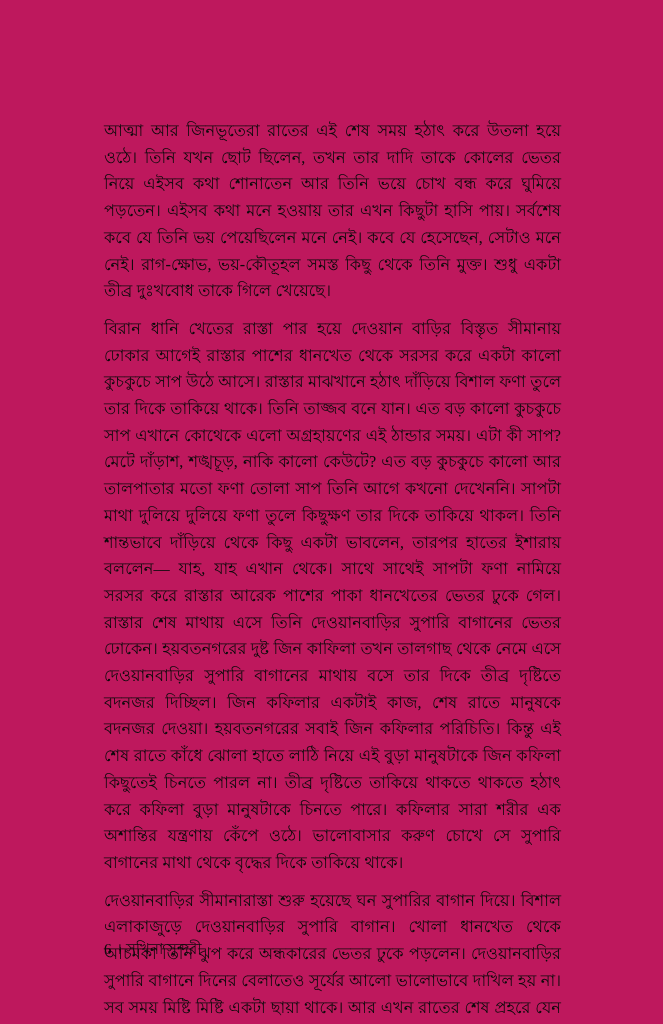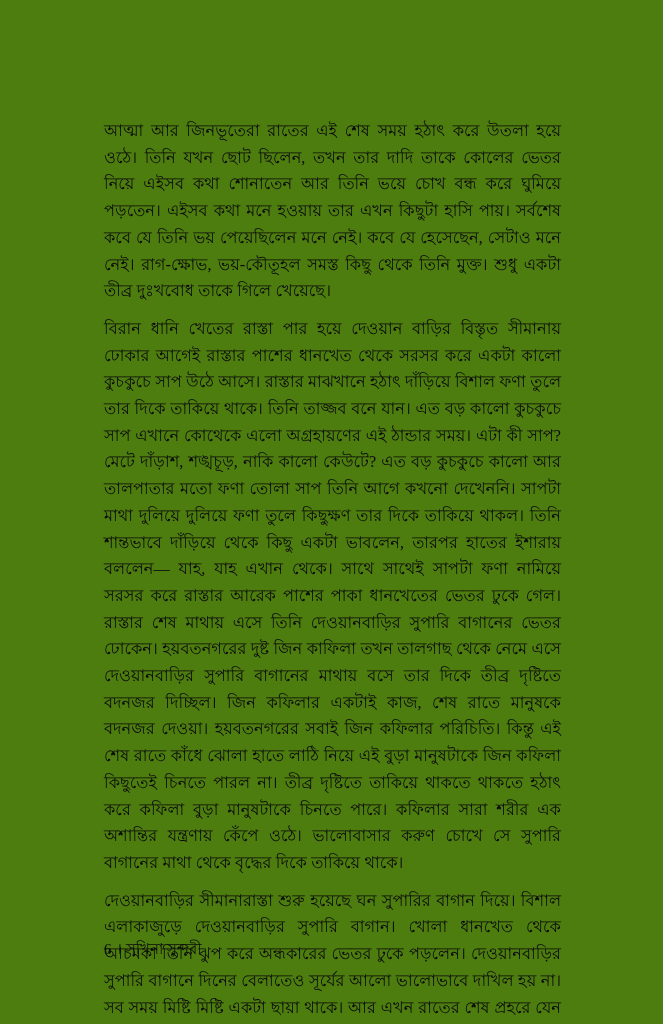--- a/index.html
+++ b/index.html
@@ -14,21 +14,21 @@
     position: relative;
     overflow: hidden;
     font-family: "Liberation Serif", "DejaVu Serif", serif;
     color: #000000;
     -webkit-font-smoothing: antialiased;
   }
 
   .page {
     position: absolute;
     inset: 0;
-    background: #4d7c0f;
+    background: #be185d;
   }
 
   
   .text-block {
     position: absolute;
     left: 104px;
     top: 118px;
     width: 457px;
   }
 

